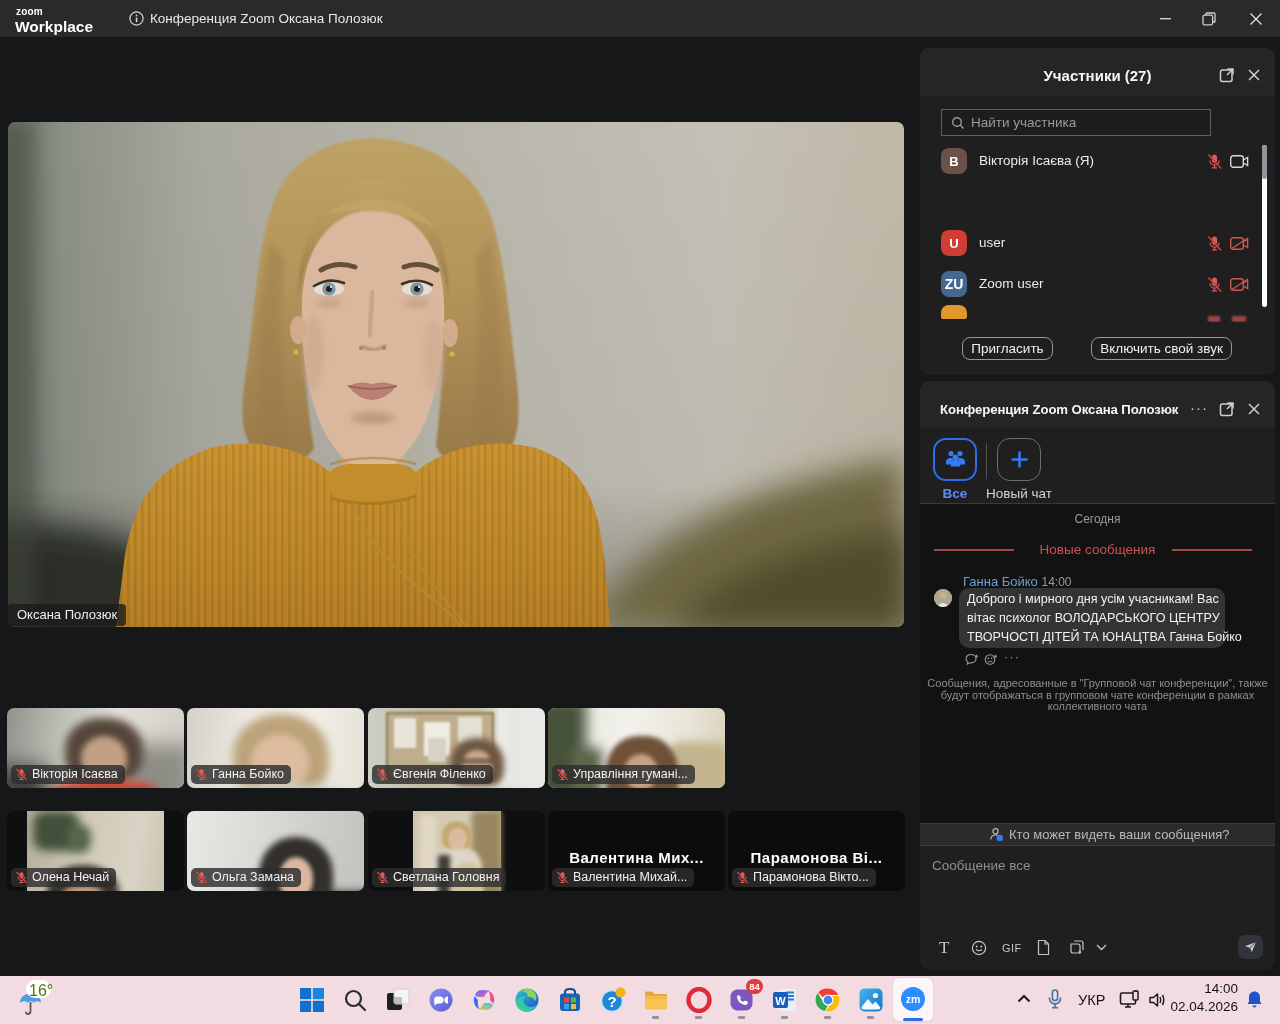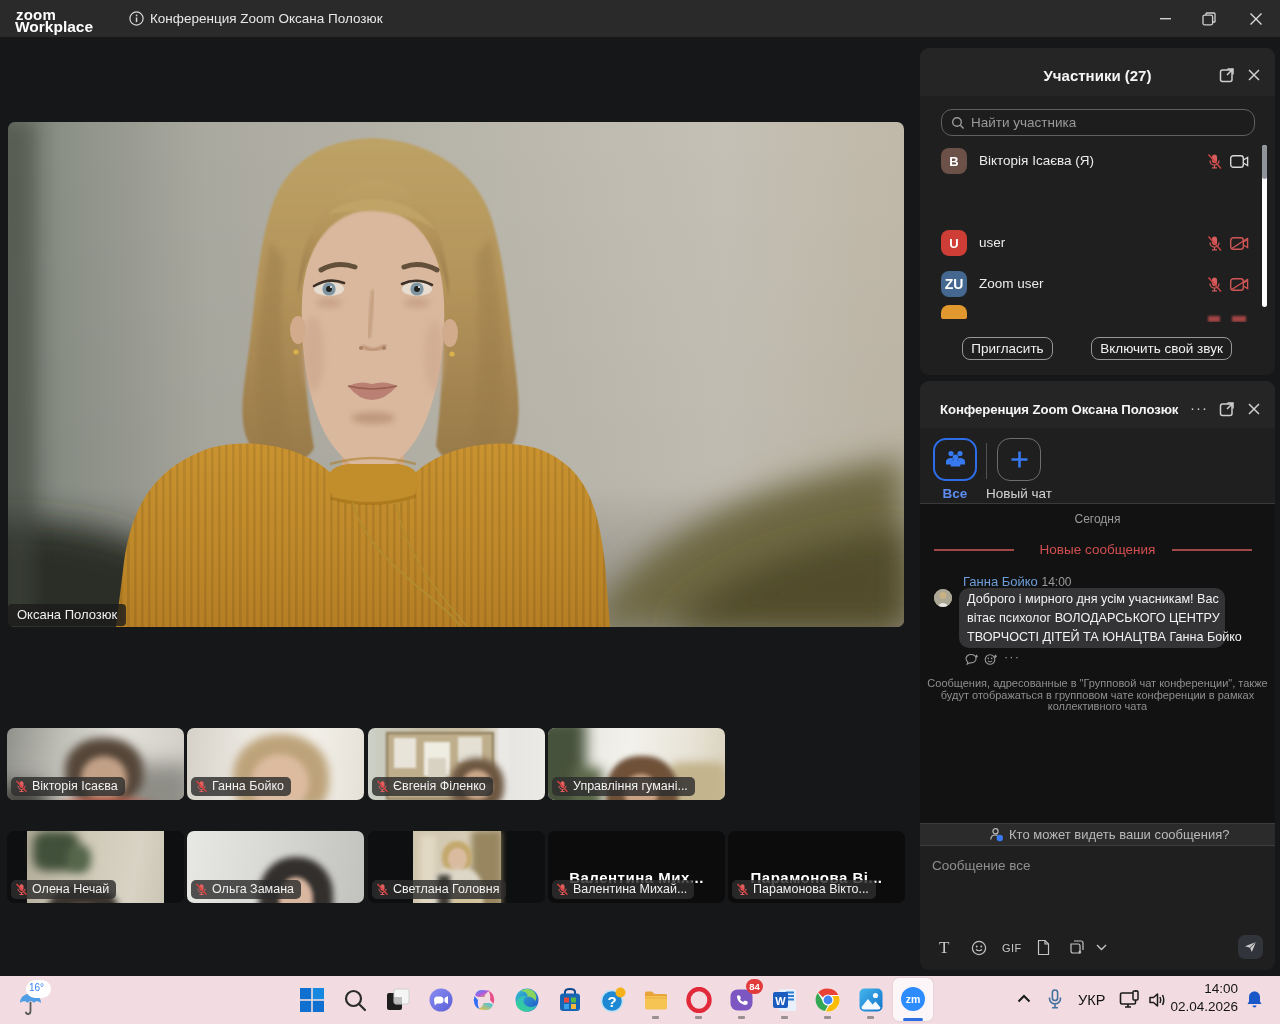--- a/index.html
+++ b/index.html
@@ -2,31 +2,31 @@
 <html><head>
 <meta charset="utf-8">
 <style>
   * { margin:0; padding:0; box-sizing:border-box; }
   html,body { width:1280px; height:1024px; overflow:hidden; background:#161719; font-family:"Liberation Sans", sans-serif; }
   .abs { position:absolute; }
   #stage { position:relative; width:1280px; height:1024px; background:#161719; }
 
   
   #topbar { left:0; top:0; width:1280px; height:37px; background:#2a2a2a; }
-  .zlogo1 { left:16px; top:6px; color:#fff; font-size:15px; font-weight:bold; letter-spacing:0.2px; }
+  .zlogo1 { left:16px; top:6px; color:#fff; font-size:10px; font-weight:bold; letter-spacing:0.2px; }
   .zlogo2 { left:15px; top:18px; color:#fff; font-size:15.5px; font-weight:bold; }
   .ttitle { left:150px; top:11px; color:#e8e8e8; font-size:13.5px; }
   .wctl { top:0; width:44px; height:37px; display:flex; align-items:center; justify-content:center; }
 
   
   #mainvid { left:8px; top:122px; width:896px; height:505px; border-radius:7px; overflow:hidden; }
   #mainlabel { left:8px; top:604px; background:rgba(28,28,28,0.8); color:#efefef; font-size:13px; padding:3px 9px 4px 9px; border-radius:4px; }
 
   
-  .tile { top:0; width:177px; height:72px; border-radius:7px; overflow:hidden; background:#0e0f10;margin-top:20px; }
+  .tile { top:0; width:177px; height:80px; border-radius:7px; overflow:hidden; background:#0e0f10; }
   .tlabel { position:absolute; left:4px; bottom:4px; background:rgba(45,45,45,0.82); color:#f2f2f2; font-size:12.5px; padding:2px 7px 3px 4px; border-radius:5px; display:flex; align-items:center; gap:4px; white-space:nowrap; }
   .bigname { position:absolute; left:0; right:0; top:38px; text-align:center; color:#fff; font-size:15px; font-weight:bold; letter-spacing:0.5px; white-space:nowrap; }
 
   
   .panel { left:920px; width:355px; background:#1f1f1f; border-radius:9px; overflow:hidden; }
   #panel1 { top:48px; height:327px; }
   #panel2 { top:381px; height:589px; }
   .phead { position:absolute; left:0; top:0; width:100%; height:48px; background:#252525; }
   .prow { position:absolute; left:0; width:355px; height:41px; }
   .pavatar { position:absolute; left:21px; top:7px; width:26px; height:26px; border-radius:8px; color:#fff; font-weight:bold; font-size:13px; display:flex; align-items:center; justify-content:center; }
@@ -287,21 +287,21 @@
   <div class="abs panel" id="panel1">
     <div class="phead"></div>
     <div style="position:absolute;left:0;top:19px;width:100%;text-align:center;color:#f5f5f5;font-size:15px;font-weight:bold;">Участники (27)</div>
     <svg style="position:absolute;left:299px;top:19px;" width="16" height="16" viewBox="0 0 16 16">
         <rect x="1.5" y="3" width="11.5" height="11.5" rx="2" fill="none" stroke="#cfcfcf" stroke-width="1.5"></rect>
         <path d="M8.5 2 H14 V7.5 M14 2 L8 8" stroke="#cfcfcf" stroke-width="1.5" fill="none"></path>
       </svg>
     <svg style="position:absolute;left:327px;top:20px;" width="14" height="14" viewBox="0 0 14 14">
         <path d="M2 2 L12 12 M12 2 L2 12" stroke="#cfcfcf" stroke-width="1.5"></path>
       </svg>
-    <div style="position:absolute;left:21px;top:61px;width:314px;height:27px;border:1px solid #606060;border-radius:11px;background:#1d1d1d;">
+    <div style="position:absolute;left:21px;top:61px;width:270px;height:27px;border:1px solid #606060;border-radius:0;background:#1d1d1d;">
       <svg style="position:absolute;left:9px;top:6px;" width="14" height="14" viewBox="0 0 14 14">
           <circle cx="6" cy="6" r="4.3" fill="none" stroke="#9a9a9a" stroke-width="1.4"></circle>
           <path d="M9.3 9.3 L12.6 12.6" stroke="#9a9a9a" stroke-width="1.4"></path>
         </svg>
       <div style="position:absolute;left:29px;top:5px;color:#9a9a9a;font-size:13.5px;">Найти участника</div>
     </div>
     <div class="prow" style="top:93px;">
       <div class="pavatar" style="background:#6b5147;">B</div>
       <div class="pname">Вікторія Ісаєва (Я)</div>
       <svg style="position:absolute;left:286px;top:12px;" width="17" height="17" viewBox="0 0 17 17">
@@ -444,21 +444,21 @@
   </div>
 
   <div class="abs" id="taskbar"></div>
   <div class="abs" id="taskbar-items">
 
     <svg class="abs" style="left:17px;top:990px;" width="28" height="28" viewBox="0 0 28 28">
         <path d="M3 13 C3 7 8 3.5 13.5 3.5 C19 3.5 24 7 24 13 C21 10.8 18.5 10.8 17 13 C15.5 10.8 12 10.8 10.5 13 C9 10.8 5.5 10.8 3 13 Z" fill="#4f9de4"></path>
         <path d="M13.5 12 V21 C13.5 23 12.5 24 11 24 C9.6 24 8.8 23.2 8.8 21.8" fill="none" stroke="#5a5a5a" stroke-width="1.8"></path>
       </svg>
     <div class="abs" style="left:26px;top:980px;width:25px;height:18px;border-radius:9px;background:#fff;"></div>
-    <div class="abs" style="left:29px;top:982px;color:#3b82f6;font-size:10px;">16°</div>
+    <div class="abs" style="left:29px;top:982px;color:#4d7c0f;font-size:16px;">16°</div>
 
     <svg class="abs tico" style="left:299px;" viewBox="0 0 26 26">
         <rect x="1" y="1" width="11.2" height="11.2" fill="#1070cf"></rect>
         <rect x="13.8" y="1" width="11.2" height="11.2" fill="#1788e0"></rect>
         <rect x="1" y="13.8" width="11.2" height="11.2" fill="#1070cf"></rect>
         <rect x="13.8" y="13.8" width="11.2" height="11.2" fill="#1070cf"></rect>
       </svg>
 
     <svg class="abs tico" style="left:342px;" viewBox="0 0 26 26">
         <circle cx="11.5" cy="11.5" r="7.5" fill="none" stroke="#2b2b2b" stroke-width="2.2"></circle>

